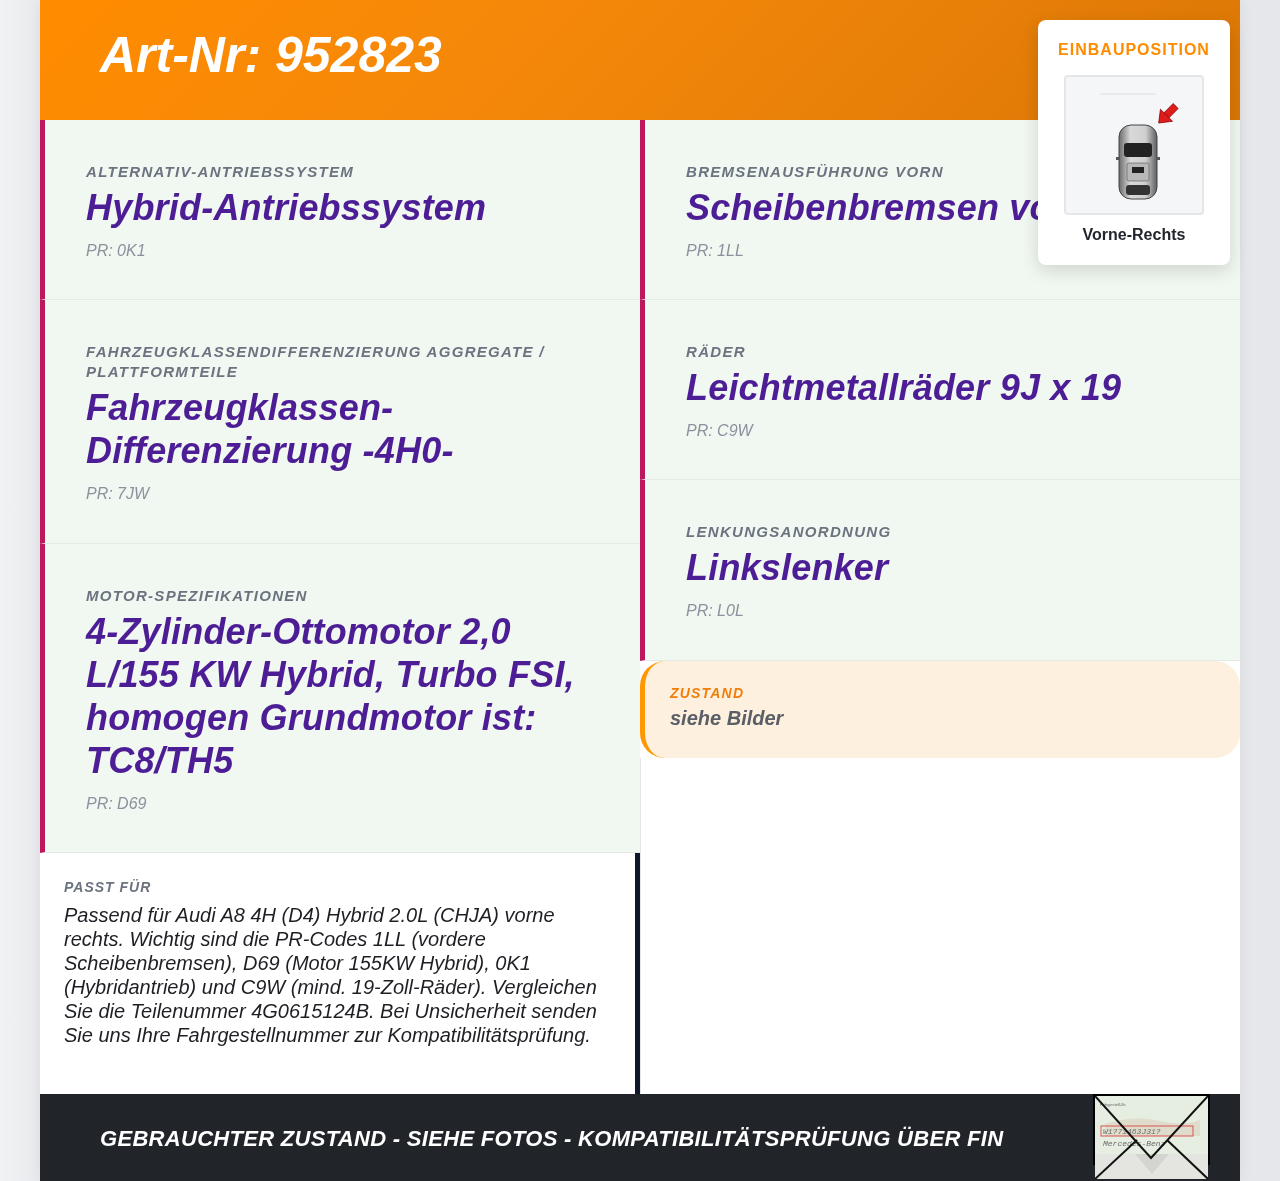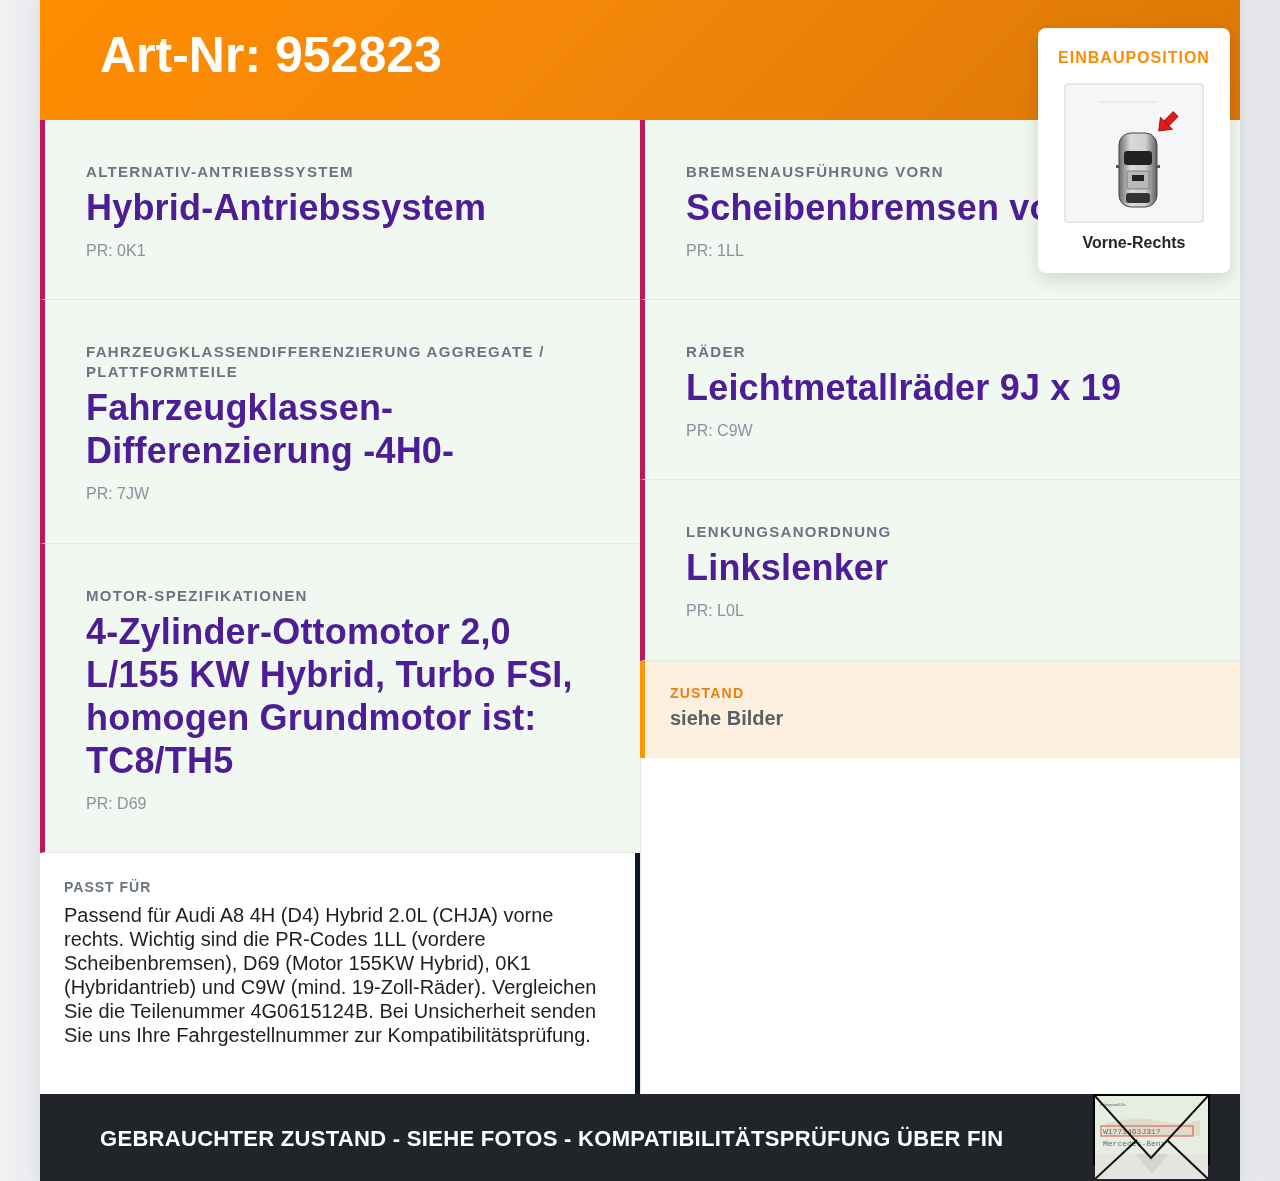--- a/index.html
+++ b/index.html
@@ -6,20 +6,21 @@
   html, body { width: 1280px; height: 1181px; overflow: hidden; }
   body {
     background: linear-gradient(90deg, #f1f2f4 0%, #e9eaed 3%, #e6e7ea 100%);
     font-family: "Liberation Sans", "DejaVu Sans", sans-serif;
     position: relative;
   }
   .sheet {
     position: absolute; left: 40px; top: 0; width: 1200px; height: 1181px;
     background: #ffffff;
     box-shadow: 0 0 14px rgba(0,0,0,0.06);
+    font-style: italic;
   }
   .header {
     position: absolute; left: 0; top: 0; width: 1200px; height: 120px;
     background: linear-gradient(135deg, #ff8c00 0%, #f5880a 40%, #db7706 100%);
   }
   .header h1 {
     position: absolute; left: 60px; top: 26px;
     font-size: 50px; font-weight: 700; color: #ffffff; letter-spacing: 0px;
     font-family: "Liberation Sans", sans-serif;
   }
@@ -42,20 +43,21 @@
     font-size: 36px; font-weight: 700; color: #4c1d95;
     line-height: 43px; margin-top: 4px; letter-spacing: 0.2px;
   }
   .card .pr {
     font-size: 16px; color: #8a919c; margin-top: 12px; line-height: 20px;
   }
   .zustand {
     position: absolute; left: 0; width: 600px;
     background: #fef0df; border-left: 5px solid #ff9800;
     padding: 24px 20px 0 25px;
+    border-radius: 25px;
   }
   .zustand .label {
     font-size: 14px; font-weight: 700; color: #f07e0a; letter-spacing: 1.2px;
   }
   .zustand .value { font-size: 20px; color: #5a5e66; font-weight: 700; margin-top: 6px; }
 
   .passt {
     position: absolute; left: 0; top: 853px; width: 600px; height: 241px;
     background: #ffffff; border-right: 5px solid #0f172a;
     padding: 26px 24px 0 24px;
@@ -80,21 +82,21 @@
     font-size: 22px; font-weight: 700; color: #ffffff; letter-spacing: 0.3px;
   }
   .footer .envelope {
     position: absolute; left: 1053px; top: 0; width: 117px; height: 71px;
     background: linear-gradient(180deg, #eaf1e4 0%, #e4ece0 50%, #e8e8e4 100%);
     border: 2px solid #000;
   }
   .footer .envelope svg { position: absolute; left: 0; top: 0; }
 
   .popup {
-    position: absolute; left: 1038px; top: 28px; width: 192px; height: 245px;
+    position: absolute; left: 1038px; top: 20px; width: 192px; height: 245px;
     background: #ffffff; border-radius: 8px;
     box-shadow: 0 6px 18px rgba(0,0,0,0.14);
   }
   .popup .title {
     position: absolute; left: 0; top: 21px; width: 192px; text-align: center;
     font-size: 16px; font-weight: 700; color: #ff8c00; letter-spacing: 1px;
   }
   .popup .image {
     position: absolute; left: 26px; top: 55px; width: 140px; height: 140px;
     background: #f5f6f8; border: 2px solid #e4e6ea; border-radius: 4px;

